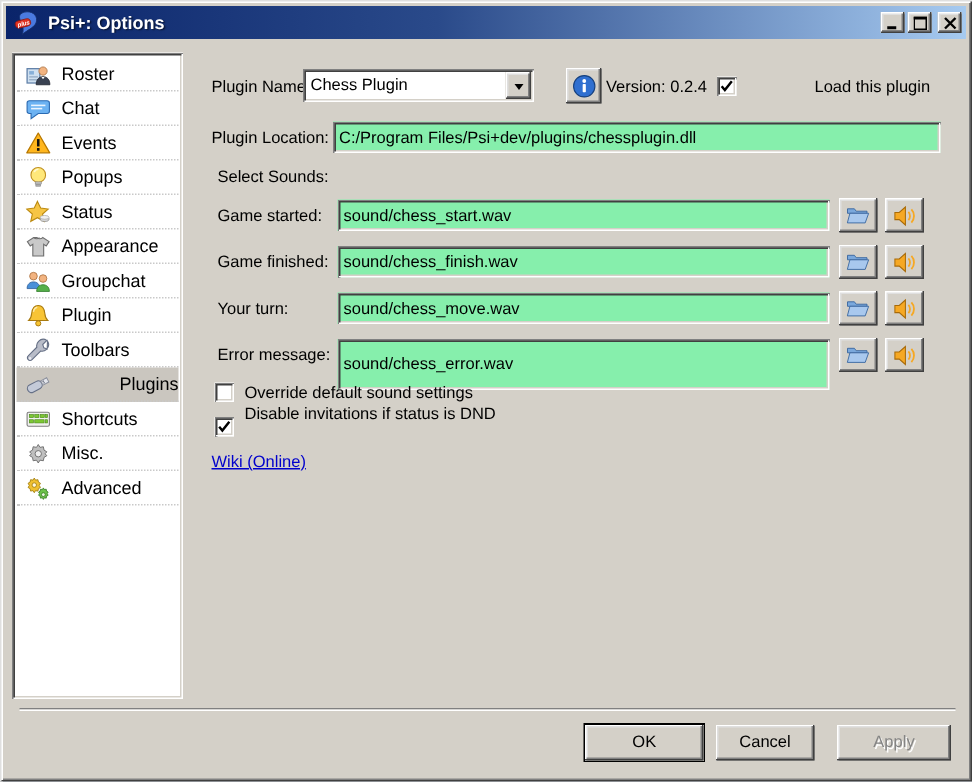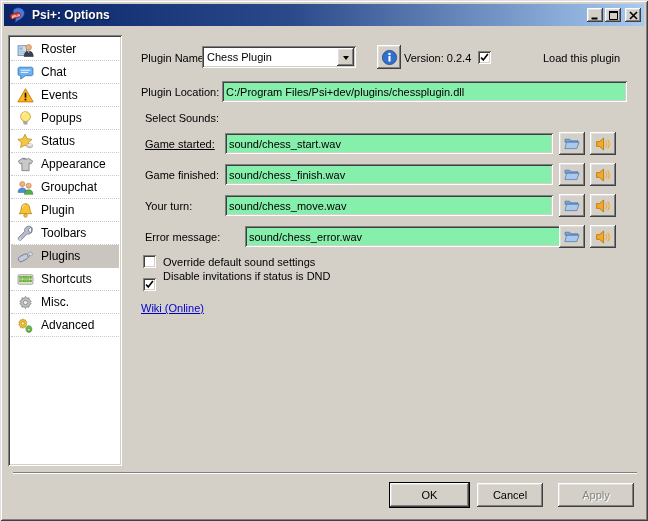--- a/index.html
+++ b/index.html
@@ -35,21 +35,21 @@
     background:#ffffff;
     box-shadow: inset 1px 1px #808080, inset -1px -1px #ffffff,
                 inset 2px 2px #404040, inset -2px -2px #d4d0c8;
   }
   .listbox{
     position:absolute;left:8px;top:35px;width:114px;height:431px;
     padding:3px 3px;overflow:hidden;
   }
   .lb-item{height:23px;display:flex;align-items:center;gap:7px;padding-left:6px;
     border-bottom:1px dotted #c9c9c9;font-size:12px;white-space:nowrap;cursor:default;}
-  .lb-item.selected{background:#cac6bf;}
+  .lb-item.selected{background:#cac6bf;justify-content:space-between;}
   .icon16{width:17px;height:17px;flex:0 0 17px;display:block;}
   .lbl{position:absolute;white-space:nowrap;}
   .field{
     position:absolute;border:none;outline:none;padding:0 3px 0 4px;
     font:11px "Liberation Sans",sans-serif;color:#000;background:#86efac;
     box-shadow: inset 1px 1px #808080, inset -1px -1px #ffffff,
                 inset 2px 2px #404040, inset -2px -2px #d4d0c8;
   }
   .combo{position:absolute;display:flex;align-items:center;}
   .combo .combo-text{flex:1;padding-left:5px;white-space:nowrap;overflow:hidden;}
@@ -266,21 +266,21 @@
         <path d="M2.5 6.5L5 9.5l5.5-7" stroke="#000" stroke-width="1.9" fill="none"></path>
       </svg>
   </span>
   <span class="lbl" style="left:496px;top:52px;margin-left:47px;">Load this plugin</span>
 
   <span class="lbl" style="left:141px;top:86px;">Plugin Location:</span>
   <input class="field" style="left: 222px; top: 81px; width: 405px; height: 21px;" value="C:/Program Files/Psi+dev/plugins/chessplugin.dll">
 
   <span class="lbl" style="left:145px;top:112px;">Select Sounds:</span>
 
-  <span class="lbl" style="left:145px;top:138px;text-decoration:underline;">Game started:</span>
+  <span class="lbl" style="left:145px;top:138px;">Game started:</span>
   <input class="field" style="left: 225px; top: 133px; width: 328px; height: 21px;" value="sound/chess_start.wav">
   <div class="tool-btn bevel-out" style="left:559px;top:132px;width:26px;height:23px;">
     <svg width="18" height="16" viewBox="0 0 16 16">
       <path d="M1 3.2h4.6l1.2 1.6H14v1.4H1z" fill="#7aa8dc" stroke="#38659e" stroke-width=".6"></path>
       <path d="M2.6 6.2h12.5l-2.3 6.4H.9z" fill="#a8c8ee" stroke="#38659e" stroke-width=".6"></path>
     </svg>
   </div>
   <div class="tool-btn bevel-out" style="left:590px;top:132px;width:26px;height:23px;">
     <svg width="18" height="16" viewBox="0 0 16 16">
       <path d="M1.6 5.6h2.9L8.6 2v12l-4.1-3.6H1.6z" fill="#f6a823" stroke="#a86a08" stroke-width=".7"></path>
@@ -315,21 +315,21 @@
   </div>
   <div class="tool-btn bevel-out" style="left:590px;top:194px;width:26px;height:23px;">
     <svg width="18" height="16" viewBox="0 0 16 16">
       <path d="M1.6 5.6h2.9L8.6 2v12l-4.1-3.6H1.6z" fill="#f6a823" stroke="#a86a08" stroke-width=".7"></path>
       <path d="M10.6 5.2c1.4 1.5 1.4 4.1 0 5.6" fill="none" stroke="#f6a823" stroke-width="1.2"></path>
       <path d="M12.6 3.6c2.3 2.4 2.3 6.4 0 8.8" fill="none" stroke="#f6a823" stroke-width="1.2"></path>
     </svg>
   </div>
 
   <span class="lbl" style="left:145px;top:231px;">Error message:</span>
-  <input class="field" style="left: 225px; top: 226px; width: 328px; height: 21px; margin-left: 20px;" value="sound/chess_error.wav">
+  <input class="field" style="left: 225px; top: 226px; width: 328px; height: 34px;" value="sound/chess_error.wav">
   <div class="tool-btn bevel-out" style="left:559px;top:225px;width:26px;height:23px;">
     <svg width="18" height="16" viewBox="0 0 16 16">
       <path d="M1 3.2h4.6l1.2 1.6H14v1.4H1z" fill="#7aa8dc" stroke="#38659e" stroke-width=".6"></path>
       <path d="M2.6 6.2h12.5l-2.3 6.4H.9z" fill="#a8c8ee" stroke="#38659e" stroke-width=".6"></path>
     </svg>
   </div>
   <div class="tool-btn bevel-out" style="left:590px;top:225px;width:26px;height:23px;">
     <svg width="18" height="16" viewBox="0 0 16 16">
       <path d="M1.6 5.6h2.9L8.6 2v12l-4.1-3.6H1.6z" fill="#f6a823" stroke="#a86a08" stroke-width=".7"></path>
       <path d="M10.6 5.2c1.4 1.5 1.4 4.1 0 5.6" fill="none" stroke="#f6a823" stroke-width="1.2"></path>

